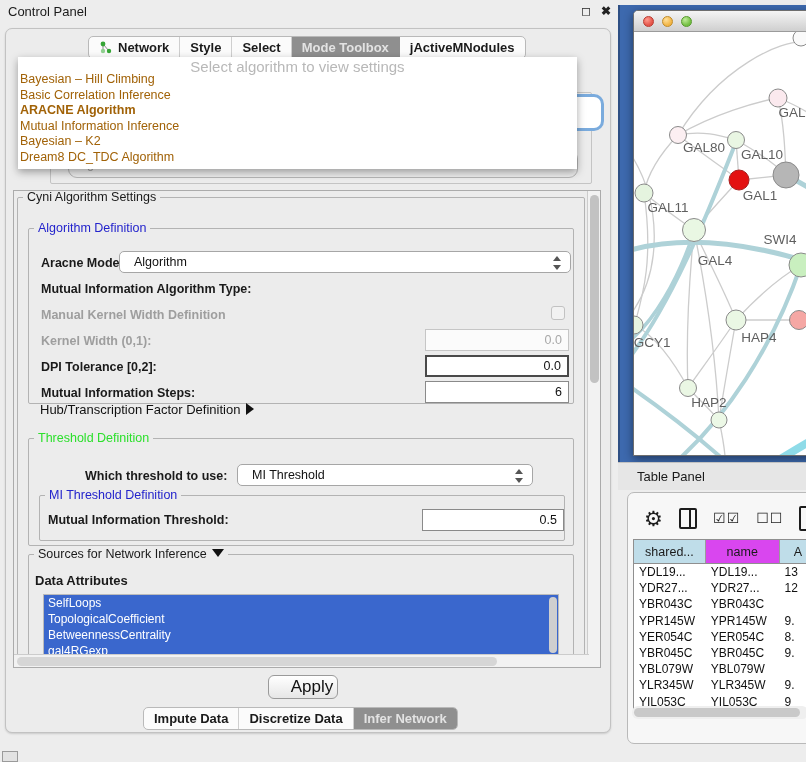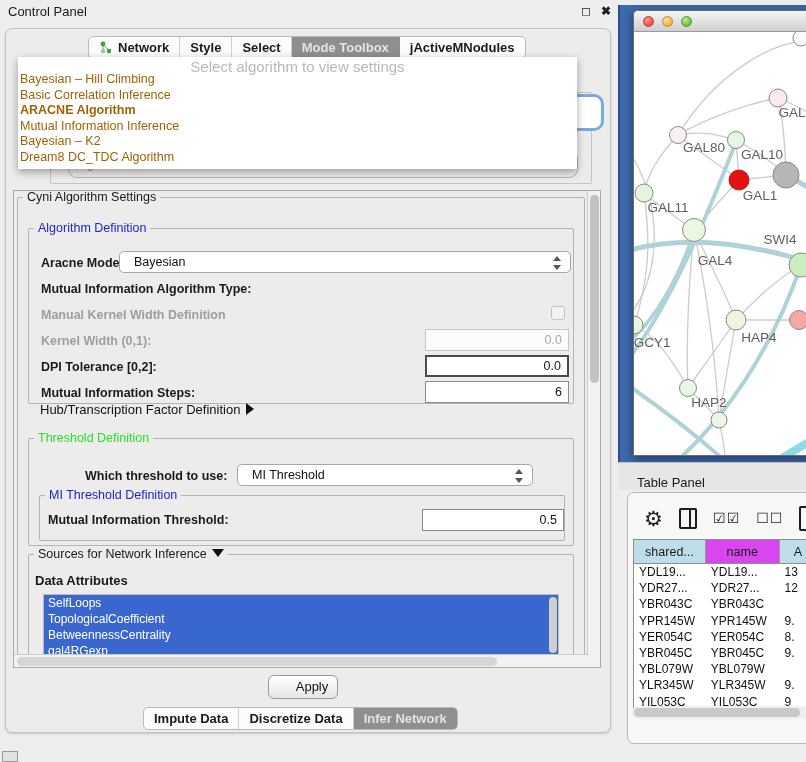--- a/index.html
+++ b/index.html
@@ -87,42 +87,42 @@
         vertical-align:1px; }
 
   #attr-list { position:absolute; left:14px; top:39px; width:516px; height:78px; background:#fff;
         border:1px solid #bbb; overflow:hidden; }
   .attr-item { height:16px; line-height:16px; background:#3a67cd; color:#fff; font-size:12px;
         padding-left:4px; }
   #attr-vscroll { position:absolute; right:1px; top:2px; width:8px; height:56px;
         background:#cfcfcf; border-radius:4px; }
 
   #apply-btn { left:268px; top:675px; width:70px; height:24px; border:1px solid #9a9a9a;
-        border-radius:6px; background:linear-gradient(#ffffff,#e6e6e6); font-size:13px;
+        border-radius:6px; background:linear-gradient(#ffffff,#e6e6e6); font-size:17px;
         color:#111; text-align:center; line-height:22px;padding-left:18px; }
 
   #dock-chip { left:2px; top:751px; width:16px; height:11px; background:#e2e2e2;
         border:1px solid #9a9a9a; }
 
   
   #desktop { left:618px; top:5px; width:188px; height:457px; background:#3d69ae;
         border-left:2px solid #2e4f84; }
   #net-window { left:633px; top:10px; width:200px; height:446px; border:1px solid #6e6e6e;
         border-radius:5px 5px 0 0; box-shadow:0 3px 10px rgba(0,0,0,.45); overflow:hidden;
         background:#fff; }
   #net-titlebar { height:21px; background:linear-gradient(#f5f5f5,#cfcfcf);
         border-bottom:1px solid #9b9b9b; display:flex; align-items:center; padding-left:9px; }
   .traffic { width:11px; height:11px; border-radius:50%; margin-right:8px; }
   .traffic.red { background:radial-gradient(circle at 35% 30%, #ff9a8d, #e4554a 65%); border:1px solid #b93a30; }
   .traffic.yellow { background:radial-gradient(circle at 35% 30%, #ffe09a, #f2b545 65%); border:1px solid #c08b27; }
   .traffic.green { background:radial-gradient(circle at 35% 30%, #c0eb9a, #74c043 65%); border:1px solid #55992b; }
   #net-canvas { width:200px; height:424px; display:block; background:#fff; }
 
   #tp-titlebar { left:618px; top:462px; width:188px; height:28px; background:#e6e6e6;
-        border-top:1px solid #c2c2c2; display:flex; align-items:flex-end; }
+        border-top:1px solid #c2c2c2; display:flex; align-items:center; }
   #tp-title { font-size:13px; color:#1a1a1a; padding-left:19px; }
   #tp-bg { left:618px; top:490px; width:188px; height:272px; background:#ededed; }
   #tp-panel { left:627px; top:492px; width:190px; height:252px; background:#f7f7f7;
         border:1px solid #b9b9b9; border-radius:7px; }
   #tp-toolbar { position:absolute; left:0; top:8px; width:188px; height:34px; display:flex;
         align-items:center; }
   .tbi { margin-left:16px; color:#1c1c1c; }
   #gear-icon { font-size:21px; line-height:21px; }
   #cols-icon { width:22px; height:21px; border:2px solid #1c1c1c; border-radius:2px; position:relative; }
   #cols-icon:before { content:""; position:absolute; left:8px; top:0; width:2px; height:17px; background:#1c1c1c; }
@@ -204,21 +204,21 @@
   <div id="viewport" class="abs">
 
     <div class="fieldset" style="left:3px; top:6px; width:568px; height:650px;">
       <span class="legend black">Cyni Algorithm Settings</span>
 
       <div class="fieldset" style="left:10px; top:30px; width:546px; height:176px;">
         <span class="legend blue">Algorithm Definition</span>
 
         <span class="lbl" style="left:12px; top:27px;">Aracne Mode:</span>
         <div class="combo" style="left:90px; top:22px; width:452px;">
-          <span>Bayesian</span>
+          <span>Algorithm</span>
           <span class="spinner"></span>
         </div>
 
         <span class="lbl" style="left:12px; top:53px;">Mutual Information Algorithm Type:</span>
 
         <span class="lbl dis" style="left:12px; top:79px;">Manual Kernel Width Definition</span>
         <span class="checkbox" style="left:522px; top:77px;"></span>
 
         <span class="lbl dis" style="left:12px; top:105px;">Kernel Width (0,1):</span>
         <div class="tfield dis" style="left:396px; top:100px; width:144px;">0.0</div>

